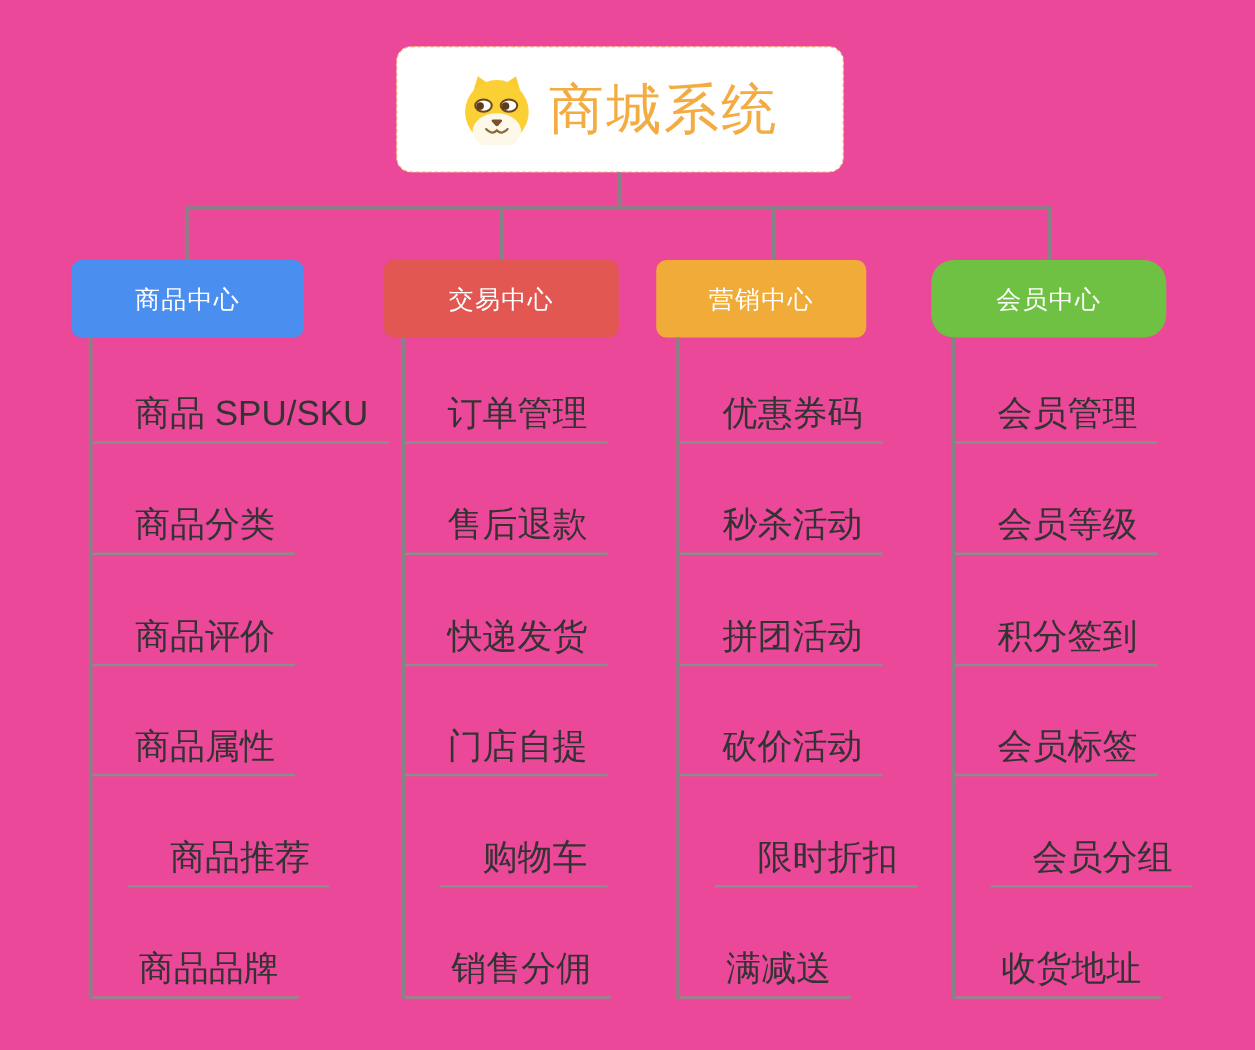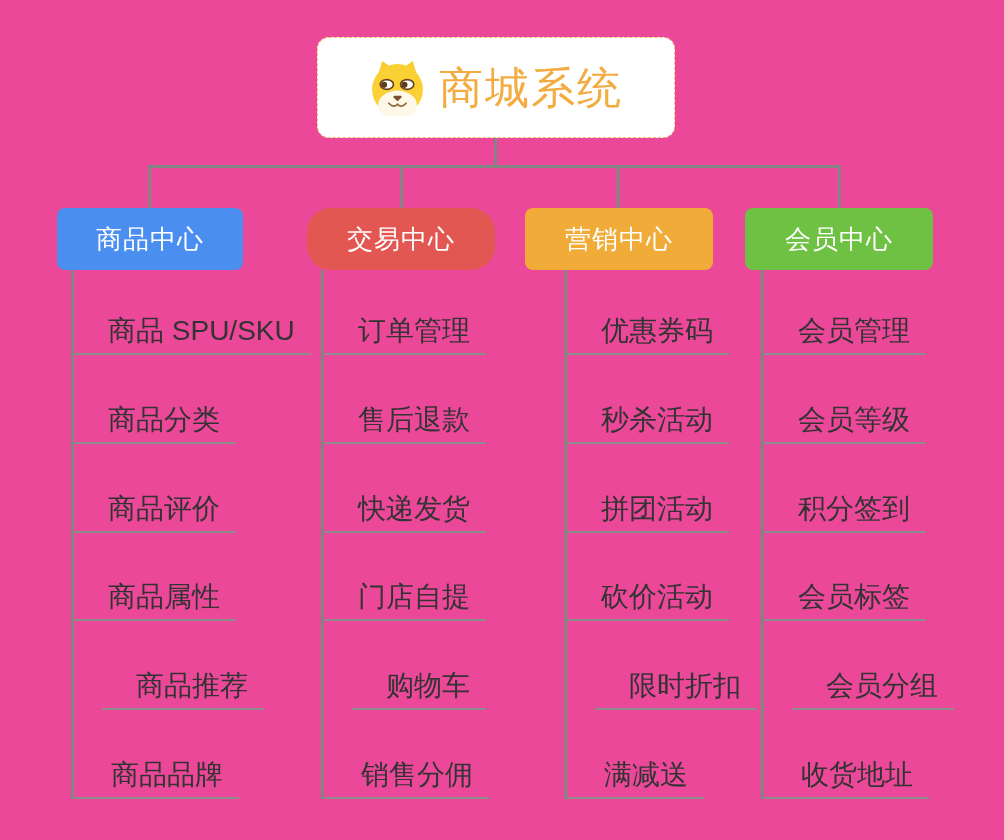--- a/index.html
+++ b/index.html
@@ -25,36 +25,36 @@
   
   .line { position:absolute; background:#848484; }
   .stem   { left:494px; top:138px; width:3px;  height:27px; }
   .hline  { left:148px; top:165px; width:693px; height:3px; }
   .drop   { top:165px; width:3px; height:43px; }
   .d0 { left:148px; } .d1 { left:400px; } .d2 { left:617px; } .d3 { left:838px; }
 
   
   .branch-box {
     position:absolute; top:208px; height:62px; border-radius:8px;
-    color:#ffffff; font-size:26px; letter-spacing:1px;
+    color:#ffffff; font-size:20px; letter-spacing:1px;
     display:flex; align-items:center; justify-content:center;
     box-sizing:border-box; cursor:default;
   }
   .b0 .branch-box { left:57px;  width:186px; }
   .b1 .branch-box { left:307px; width:188px; }
-  .b2 .branch-box { left:525px; width:188px; }
+  .b2 .branch-box { left:525px; width:168px; }
   .b3 .branch-box { left:745px; width:188px; }
 
   
   .col {
     position:absolute; top:270px; height:529px; width:230px;
     border-left:3px solid #848484; box-sizing:content-box;
   }
   .b0 .col { left:71px; } .b1 .col { left:321px; }
-  .b2 .col { left:564px; } .b3 .col { left:761px; }
+  .b2 .col { left:541px; } .b3 .col { left:761px; }
 
   .child {
     position:absolute; left:0; white-space:nowrap;
     font-size:28px; color:#333333; line-height:32px;
     padding:0 16px 6px 34px;
     border-bottom:2px solid #8c8c8c;
   }
   .child:nth-child(1) { top:45px; }
   .child:nth-child(2) { top:134px; }
   .child:nth-child(3) { top:223px; }
@@ -96,21 +96,21 @@
       <div class="child">商品 SPU/SKU</div>
       <div class="child">商品分类</div>
       <div class="child">商品评价</div>
       <div class="child">商品属性</div>
       <div class="child">商品推荐</div>
       <div class="child">商品品牌</div>
     </div>
   </div>
 
   <div class="b1">
-    <div class="branch-box" style="background: rgb(226, 87, 82); border-radius: 24px;">交易中心</div>
+    <div class="branch-box" style="background: rgb(226, 87, 82);">交易中心</div>
     <div class="col">
       <div class="child">订单管理</div>
       <div class="child">售后退款</div>
       <div class="child">快递发货</div>
       <div class="child">门店自提</div>
       <div class="child">购物车</div>
       <div class="child">销售分佣</div>
     </div>
   </div>
 
@@ -120,21 +120,21 @@
       <div class="child">优惠券码</div>
       <div class="child">秒杀活动</div>
       <div class="child">拼团活动</div>
       <div class="child">砍价活动</div>
       <div class="child">限时折扣</div>
       <div class="child">满减送</div>
     </div>
   </div>
 
   <div class="b3">
-    <div class="branch-box" style="background: rgb(111, 193, 67);">会员中心</div>
+    <div class="branch-box" style="background: rgb(111, 193, 67); border-radius: 18px;">会员中心</div>
     <div class="col">
       <div class="child">会员管理</div>
       <div class="child">会员等级</div>
       <div class="child">积分签到</div>
       <div class="child">会员标签</div>
       <div class="child">会员分组</div>
       <div class="child">收货地址</div>
     </div>
   </div>
 

